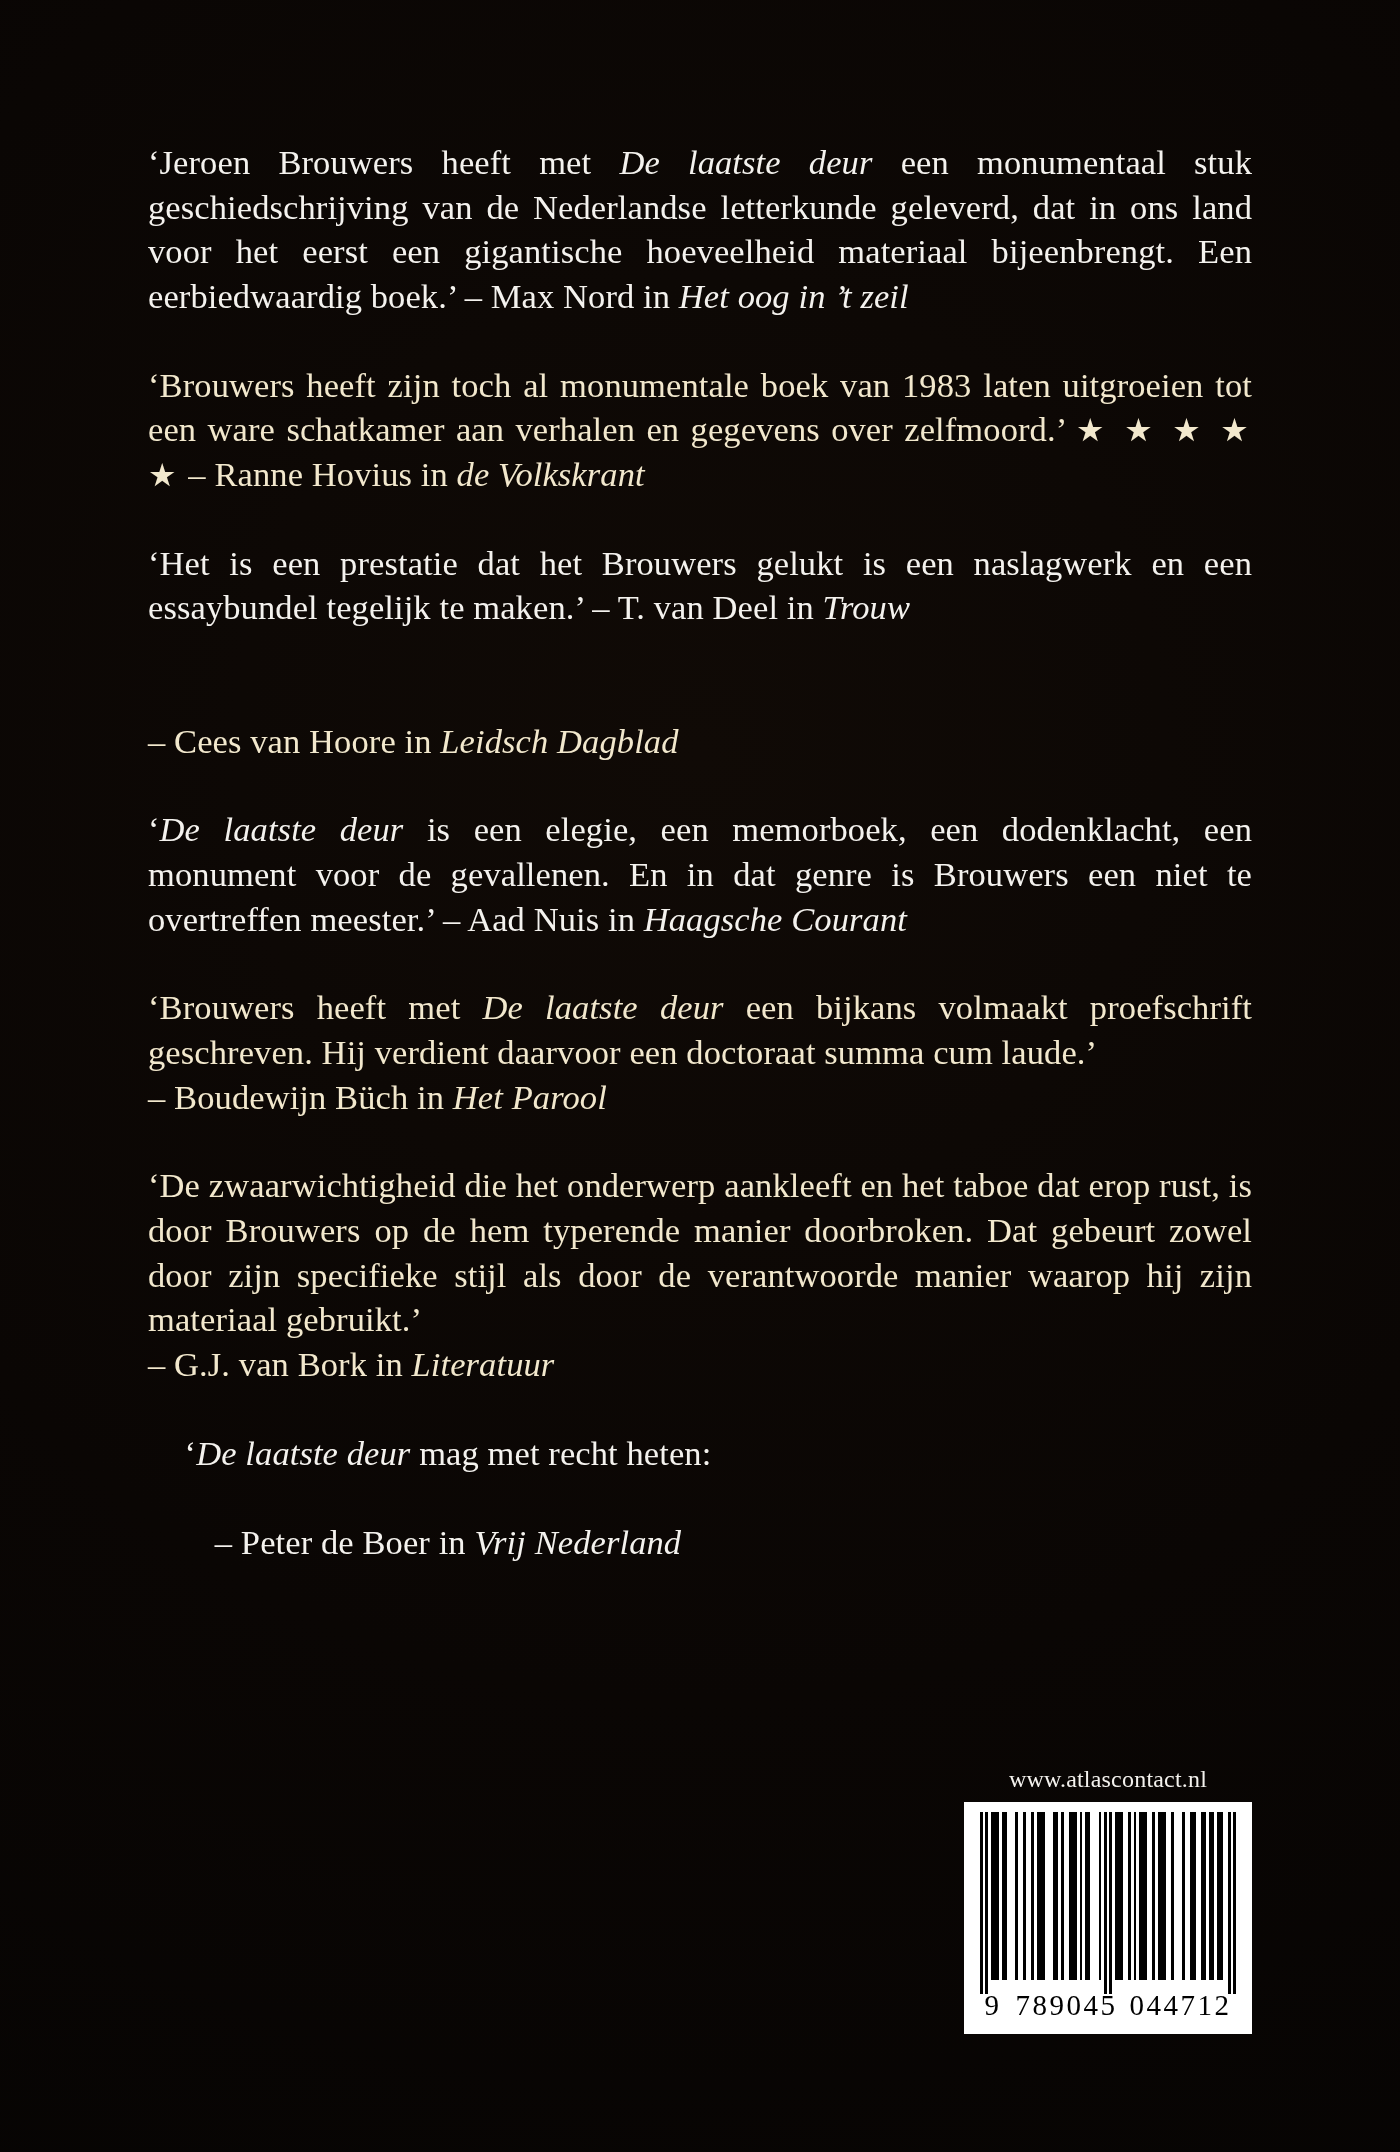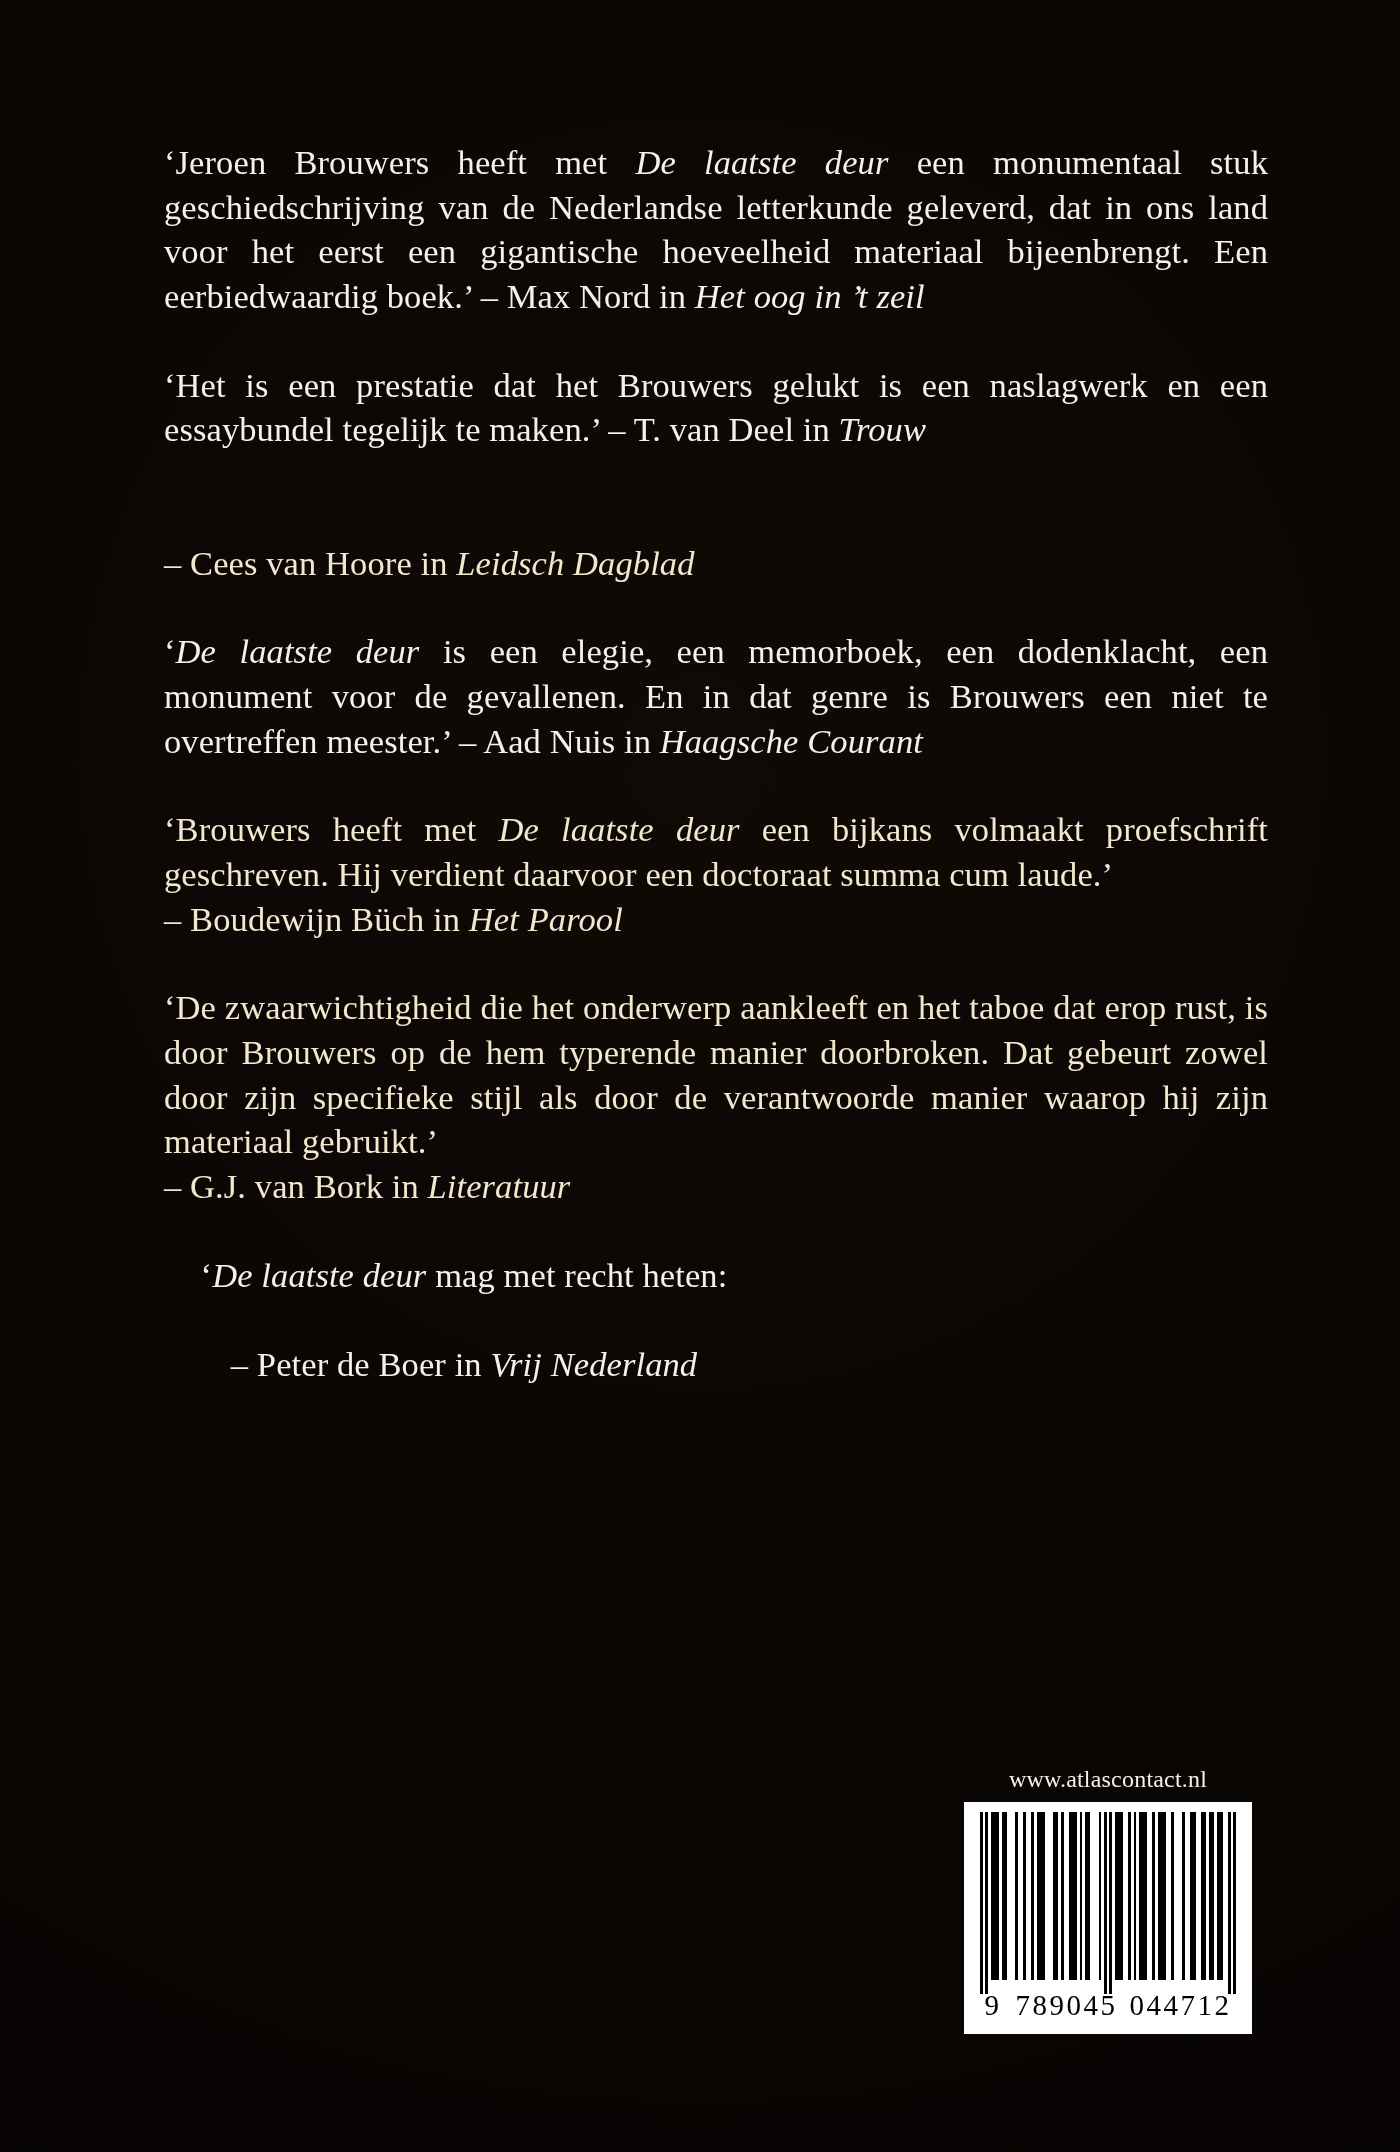--- a/index.html
+++ b/index.html
@@ -30,21 +30,21 @@
     position: absolute;
     left: 148px;
     top: 0;
     width: 1104px;
     height: 2152px;
   }
 
   .quote-list {
     position: absolute;
     top: 140px;
-    left: 16px;
+    left: 0;
     width: 1104px;
     font-family: Liberation Serif, serif;
   }
 
   .quote {
     margin: 0 0 44px 0;
     font-size: 34.5px;
     line-height: 1.295;
     text-align: justify;
     text-justify: inter-word;
@@ -139,20 +139,21 @@
 <body>
 
 <div class="cover-bg"></div>
 
 <div class="content">
 
   <div class="quote-list">
 
     <p class="quote tone-white"><span>‘Jeroen Brouwers heeft met </span><em class="ital">De laatste deur</em><span> een monumentaal stuk geschiedschrijving van de Nederlandse letterkunde geleverd, dat in ons land voor het eerst een gigantische hoeveelheid materiaal bijeenbrengt. Een eerbiedwaardig boek.’ – Max Nord in </span><em class="ital">Het oog in ’t zeil</em></p>
 
+    <p class="quote tone-cream"><span>‘Brouwers heeft zijn toch al monumentale boek van 1983 laten uitgroeien tot een ware schatkamer aan verhalen en gegevens over zelfmoord.’ </span><span class="stars">★ ★ ★ ★ ★</span><span> – Ranne Hovius in </span><em class="ital">de Volkskrant</em></p>
 
     <p class="quote tone-white"><span>‘Het is een prestatie dat het Brouwers gelukt is een naslagwerk en een essaybundel tegelijk te maken.’ – T. van Deel in </span><em class="ital">Trouw</em></p>
 
     <p class="quote tone-cream"><br><span class="last-line">– Cees van Hoore in </span><em class="ital">Leidsch Dagblad</em></p>
 
     <p class="quote tone-white"><span>‘</span><em class="ital">De laatste deur</em><span> is een elegie, een memorboek, een dodenklacht, een monument voor de gevallenen. En in dat genre is Brouwers een niet te overtreffen meester.’ – Aad Nuis in </span><em class="ital">Haagsche Courant</em></p>
 
     <p class="quote tone-cream"><span>‘Brouwers heeft met </span><em class="ital">De laatste deur</em><span> een bijkans volmaakt proefschrift geschreven. Hij verdient daarvoor een doctoraat summa cum laude.’</span><br><span class="last-line">– Boudewijn Büch in </span><em class="ital">Het Parool</em></p>
 
 

